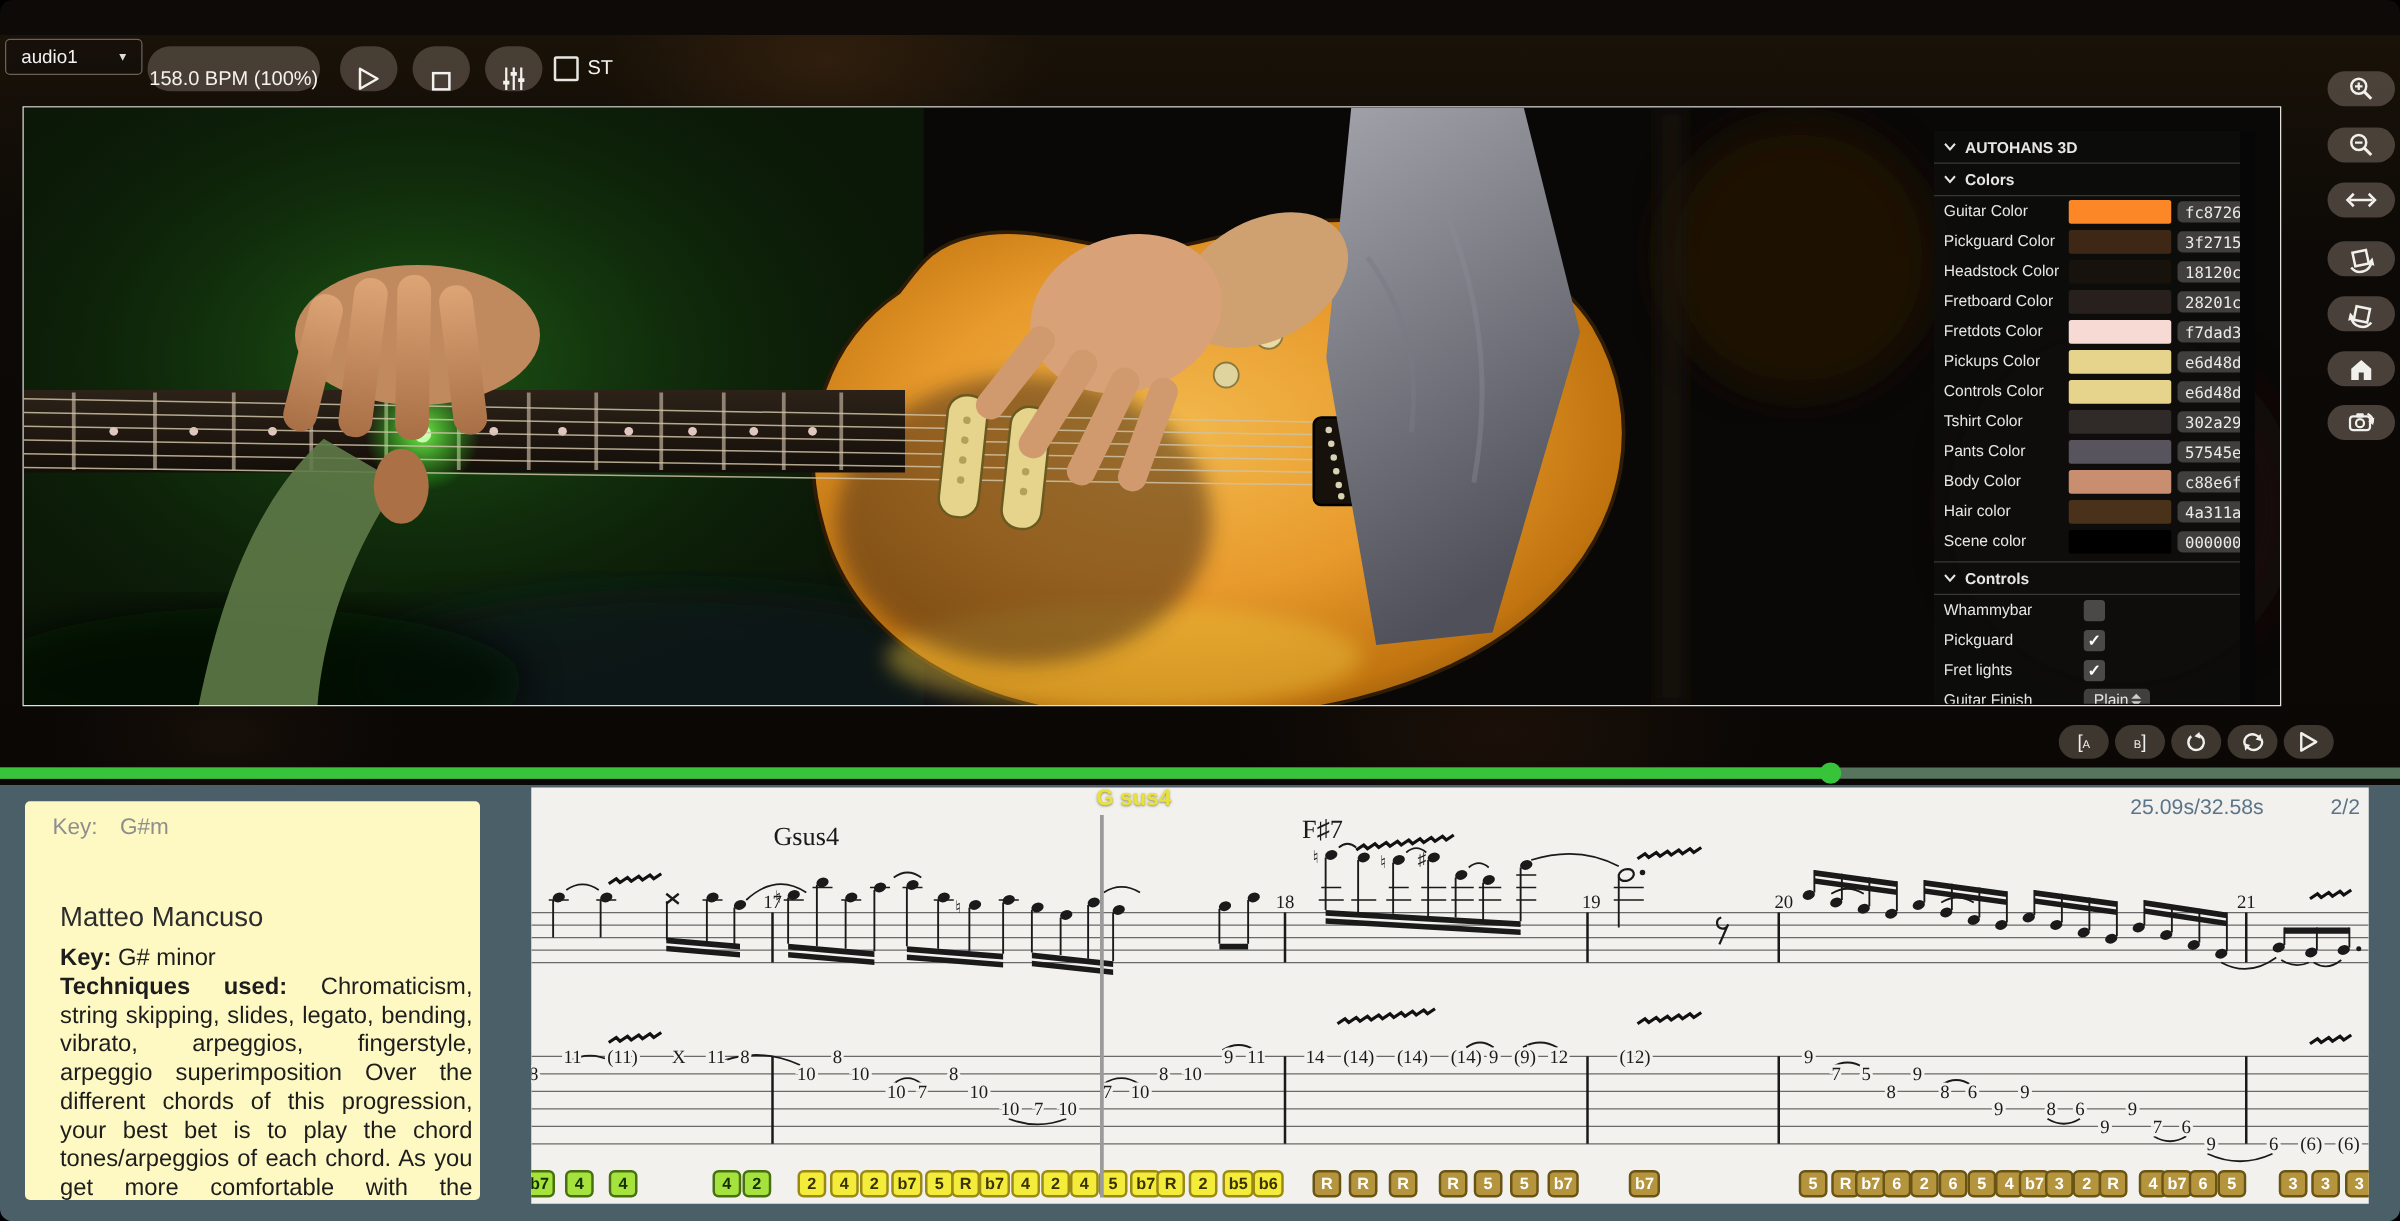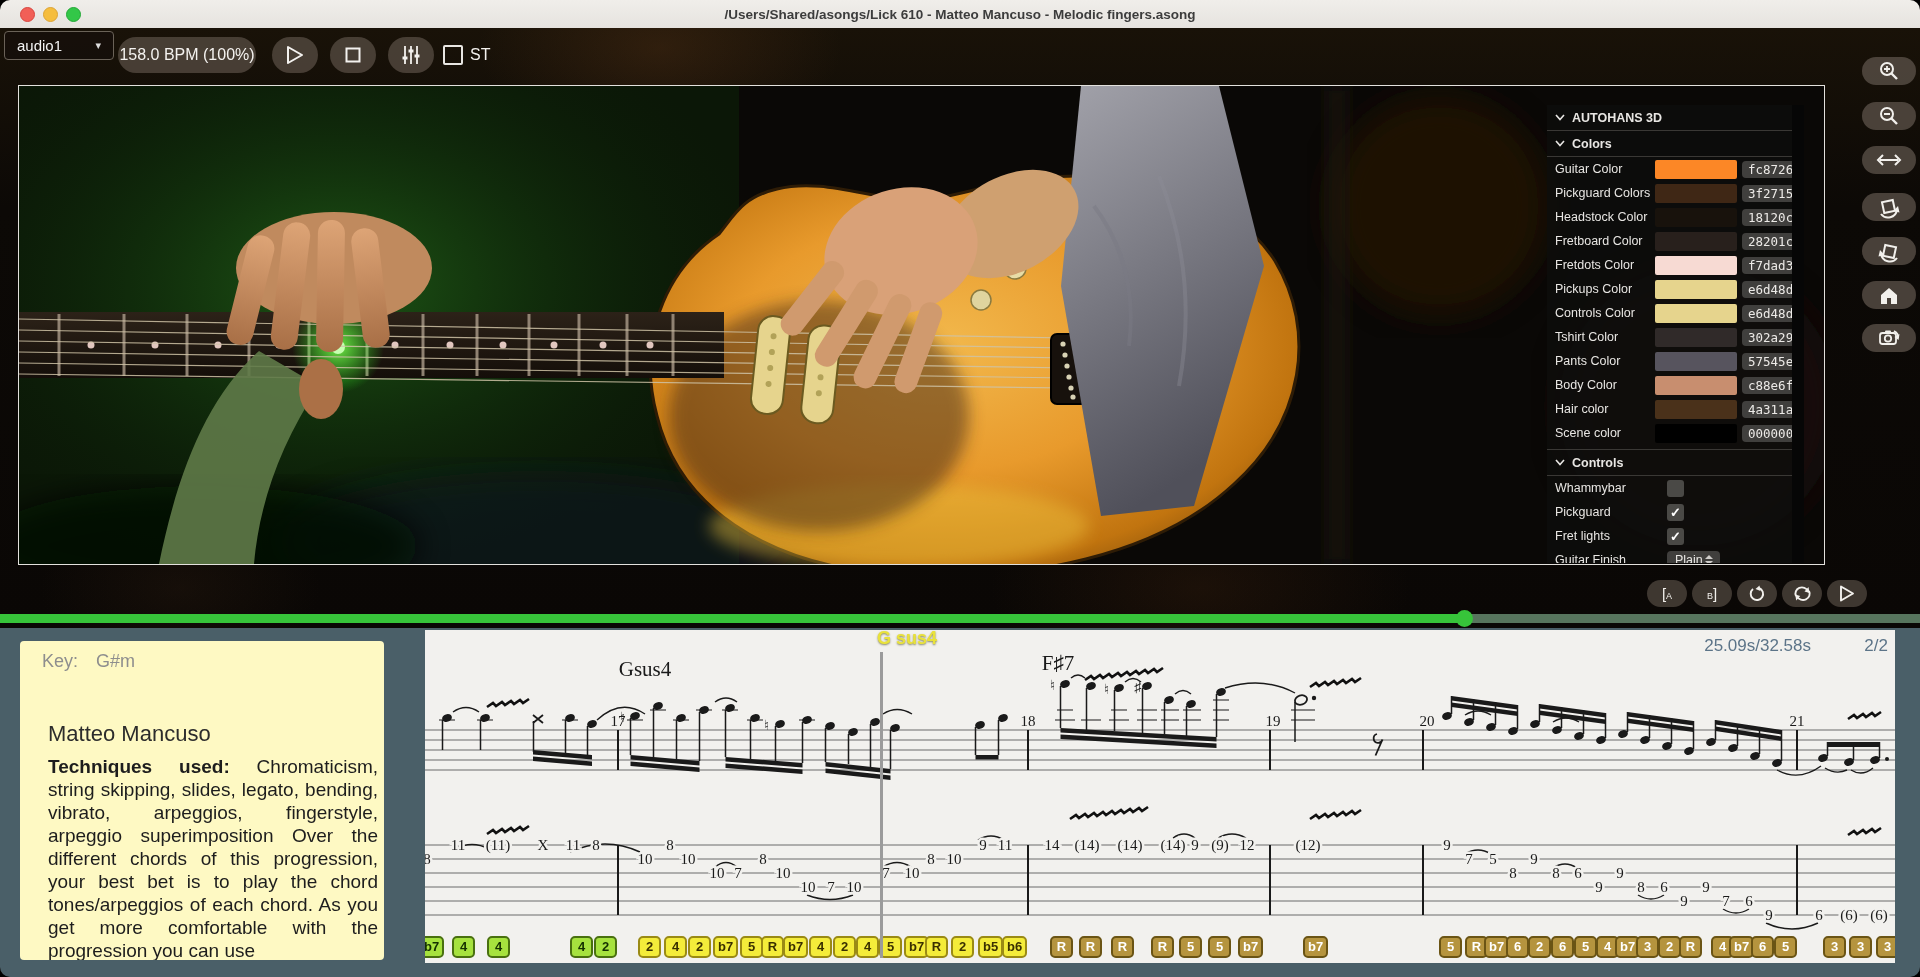--- a/index.html
+++ b/index.html
@@ -20,21 +20,21 @@
        radial-gradient(260px 140px at 660px 20px, rgba(120,70,30,.25), transparent 70%),
        radial-gradient(300px 160px at 1200px 560px, rgba(90,50,20,.22), transparent 70%),
        radial-gradient(200px 120px at 180px 560px, rgba(70,45,25,.20), transparent 70%),
        linear-gradient(#191208,#0c0906 30%,#0a0705);}
   
   .tb-select{position:absolute;left:4px;top:3px;width:110px;height:29px;background:rgba(22,15,10,.88);
      border:1px solid #6a6258;border-radius:4px;color:#f2f2f2;font-size:15px;display:flex;align-items:center;
      padding:0 12px;box-sizing:border-box;}
   .tb-select .caret{margin-left:auto;color:#ddd;font-size:11px;}
   .pill{position:absolute;top:9px;height:36px;background:rgba(82,72,62,.82);border-radius:18px;color:#f4f2ef;
-     display:flex;align-items:center;justify-content:center;font-size:16px;}
+     display:flex;align-items:flex-end;justify-content:center;font-size:16px;}
   .pill svg{display:block;}
   .st-wrap{position:absolute;left:443px;top:9px;height:36px;display:flex;align-items:center;gap:7px;color:#f4f2ef;font-size:16px;}
   .st-box{width:16px;height:16px;border:2px solid #e8e6e2;border-radius:2px;background:transparent;}
   
   .viewport{position:absolute;left:18px;top:57px;width:1805px;height:478px;border:1px solid #e3e1dd;
      overflow:hidden;background:#070605;}
   
   .panel{position:absolute;left:1547px;top:77px;width:257px;height:458px;background:rgba(14,13,12,.82);
      color:#e8e6e3;font-size:12.5px;overflow:hidden;}
   .panel .scrollcol{position:absolute;right:0;top:0;width:12px;height:100%;background:#060606;}
@@ -90,28 +90,20 @@
   .score-svg .tabnum{font-size:15px;text-anchor:middle;paint-order:stroke;stroke:#f2f1ee;stroke-width:5px;}
   .score-svg .chord{font-size:21px;text-anchor:middle;}
   .score-svg .measure{font-size:15px;text-anchor:middle;}
   .score-svg .acc{font-size:14px;font-family:"DejaVu Sans",sans-serif;}
 </style>
 </head>
 <body>
 
 <div id="app">
 
-  <div class="titlebar">
-    <div class="tl">
-      <div class="dot r"></div>
-      <div class="dot y"></div>
-      <div class="dot g"></div>
-    </div>
-    <div class="title-text">/Users/Shared/asongs/Lick 610 - Matteo Mancuso - Melodic fingers.asong</div>
-  </div>
 
   <div class="top-area">
 
     <div class="tb-select">
       <span>audio1</span>
       <span class="caret">▾</span>
     </div>
     <div class="pill" style="left:118px;width:138px;">
       <span>158.0 BPM (100%)</span>
     </div>
@@ -312,21 +304,21 @@
           </svg>
         <span>Colors</span>
       </div>
       <div id="color-rows">
           <div class="prow">
             <span class="plabel">Guitar Color</span>
             <span class="swatch" style="background: rgb(252, 135, 38);"></span>
             <span class="hex">fc8726</span>
           </div>
           <div class="prow">
-            <span class="plabel">Pickguard Colors</span>
+            <span class="plabel">Pickguard Color</span>
             <span class="swatch" style="background: rgb(63, 39, 21);"></span>
             <span class="hex">3f2715</span>
           </div>
           <div class="prow">
             <span class="plabel">Headstock Color</span>
             <span class="swatch" style="background: rgb(24, 18, 12);"></span>
             <span class="hex">18120c</span>
           </div>
           <div class="prow">
             <span class="plabel">Fretboard Color</span>
@@ -491,20 +483,21 @@
   </div>
 
   <div class="bottom-area">
 
     <div class="info-panel">
       <div class="info-key">
         <b>Key:</b><span>G#m</span>
       </div>
       <div class="info-artist">Matteo Mancuso</div>
       <div class="info-body">
+        <span class="fl"><b>Key:</b> <span>G# minor</span></span>
         <b>Techniques used:</b> <span>Chromaticism, string skipping, slides, legato, bending, vibrato, arpeggios, fingerstyle, arpeggio superimposition</span>
         <span>Over the different chords of this progression, your best bet is to play the chord tones/arpeggios of each chord. As you get more comfortable with the progression you can use</span>
       </div>
     </div>
 
     <div class="score-panel">
       <svg class="score-svg" id="score-svg" width="1470" height="333" viewBox="0 0 1470 333">
 
         <g stroke="#6a6a6a" stroke-width="1">
           <line x1="0" y1="100" x2="1470" y2="100"></line>

